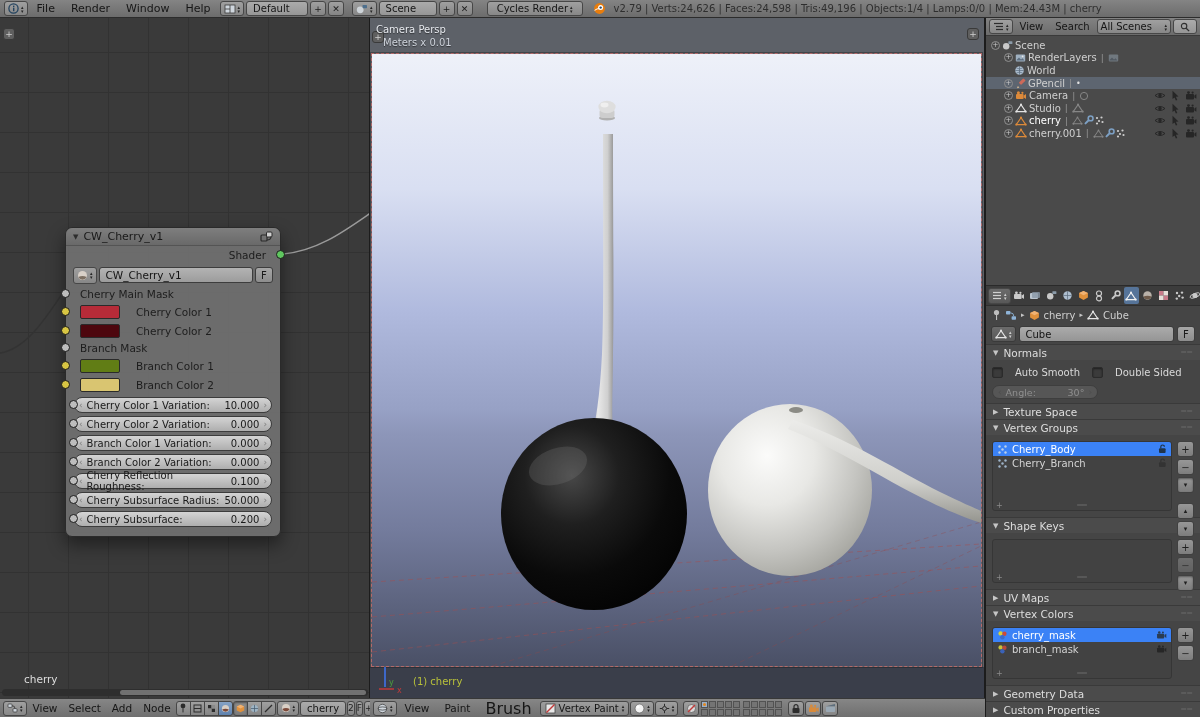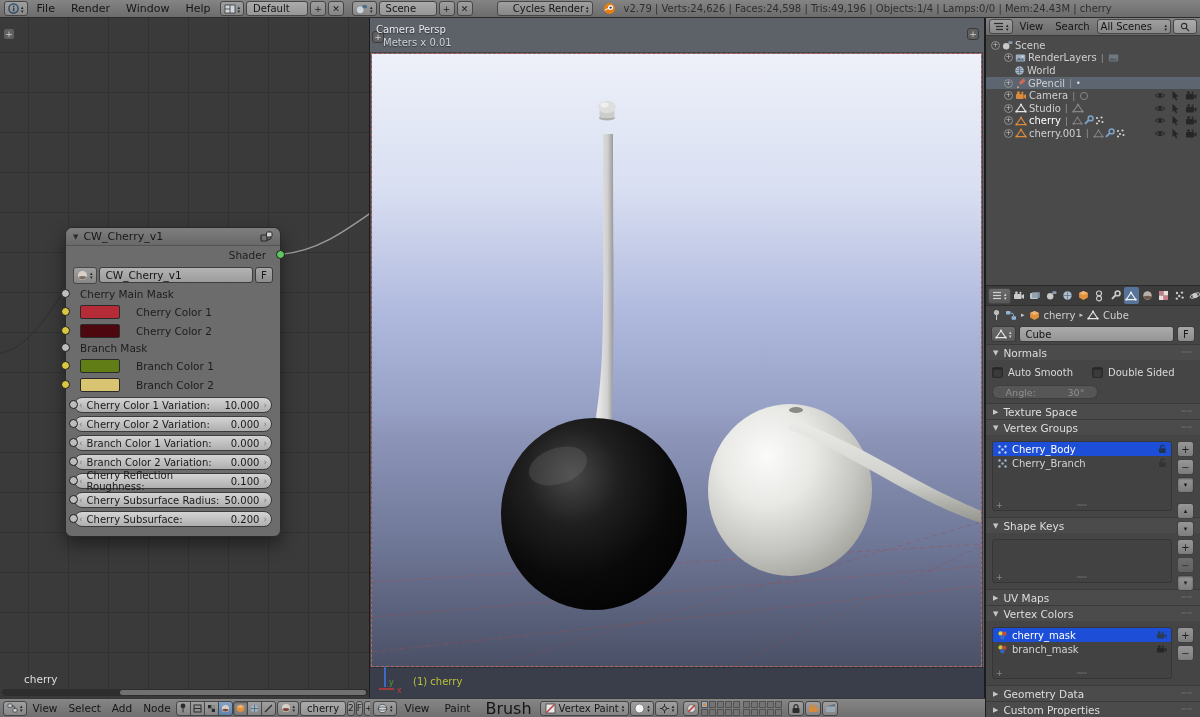--- a/index.html
+++ b/index.html
@@ -89,27 +89,27 @@
 .pname{height:20px;display:flex;align-items:center;gap:3px;padding:0 5px}
 .pibox{display:flex;align-items:center;gap:2px;background:linear-gradient(#6b6b6b,#585858);border:1px solid #3a3a3a;border-radius:3px;height:16px;padding:0 3px}
 .pfield{flex:1;height:16px;background:linear-gradient(#ababab,#959595);border:1px solid #3b3b3b;border-radius:3px;display:flex;align-items:center;padding:0 6px;font-size:10px;color:#141414}
 .psec{border-top:1px solid #3a3a3a}
 .phead{height:15px;display:flex;align-items:center;gap:5px;padding:0 7px;font-size:10.5px;color:#dedede;background:#4b4b4b}
 .parr{font-size:7px;color:#c6c6c6}
 .pgrip{margin-left:auto;color:#616161;font-size:8px;letter-spacing:1px}
 .pbody{padding:4px 6px;position:relative}
 .cbrow{display:flex;align-items:center;height:16px}
 .cb{width:11px;height:11px;background:#3b3b3b;border:1px solid #2b2b2b;border-radius:2px;box-shadow:inset 0 1px 2px rgba(0,0,0,.5);flex:none}
-.cbl{font-size:10px;color:#d9d9d9;margin-left:5px;white-space:nowrap}
+.cbl{font-size:10px;color:#d9d9d9;margin-left:12px;white-space:nowrap}
 .dslider{width:106px;height:14px;border-radius:7px;background:#565656;border:1px solid #3e3e3e;color:#8f8f8f;font-size:9.5px;display:flex;align-items:center;gap:4px;padding:0 5px;margin-top:5px}
 .dslider .dv{margin-left:auto}
 .lwrap{position:relative;margin:2px 0}
 .lbox{background:#424242;border:1px solid #363636;border-radius:3px;margin-right:22px;position:relative;overflow:hidden}
 .litem{height:14px;display:flex;align-items:center;gap:4px;padding:0 4px;font-size:10px;color:#d4d4d4}
-.litem.sel{background:#1d4ed8;color:#fff}
+.litem.sel{background:#3b82f6;color:#fff}
 .litem .sp{flex:1}
 .lgrip{position:absolute;bottom:0;left:50%;transform:translateX(-50%);color:#5f5f5f;font-size:8px}
 .lplus{position:absolute;bottom:0;left:3px;color:#8a8a8a;font-size:8px}
 .vbtns{position:absolute;right:0;top:0;display:flex;flex-direction:column;gap:2px}
 .vbtn{width:17px;height:16px;background:linear-gradient(#979797,#7d7d7d);border:1px solid #404040;border-radius:3px;color:#1f1f1f;font-size:10px;display:flex;align-items:center;justify-content:center}
 .vgap{height:6px}
 </style>
 </head>
 <body>
 
@@ -151,21 +151,21 @@
           <rect x="6.6" y="1" width="4.4" height="3.2" rx=".6" fill="#4d6f8d"></rect>
         </svg>
       <span class="stp">
           <span>▴</span>
           <span>▾</span>
         </span>
     </span>
     <span class="wfld" style="width:58px">Scene</span>
     <span class="sqb">+</span>
     <span class="sqb">✕</span>
-    <span class="ibox" style="margin-left:22px;width:96px;justify-content:flex-end">
+    <span class="ibox" style="margin-left:12px;width:96px;justify-content:center">
       <span style="font-size:10px;color:#151515">Cycles Render</span>
       <span class="stp">
           <span>▴</span>
           <span>▾</span>
         </span>
     </span>
     <svg width="13" height="13" viewBox="0 0 13 13" style="margin-left:8px">
         <circle cx="6.5" cy="6.5" r="5.4" fill="#e87d0d"></circle>
         <circle cx="7.6" cy="5.6" r="2.5" fill="#fff"></circle>
         <circle cx="7.6" cy="5.6" r="1.2" fill="#2b4a6e"></circle>

